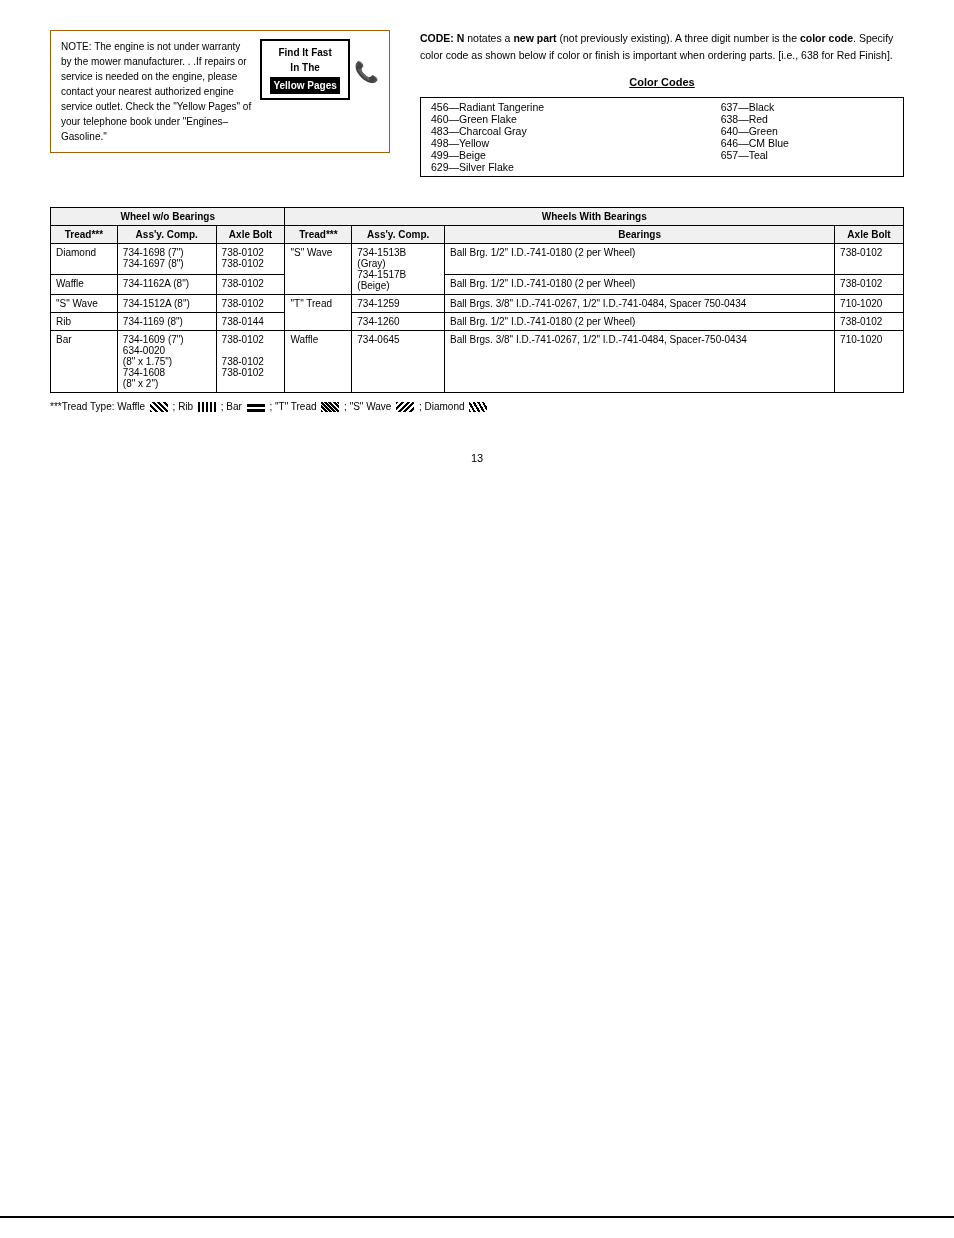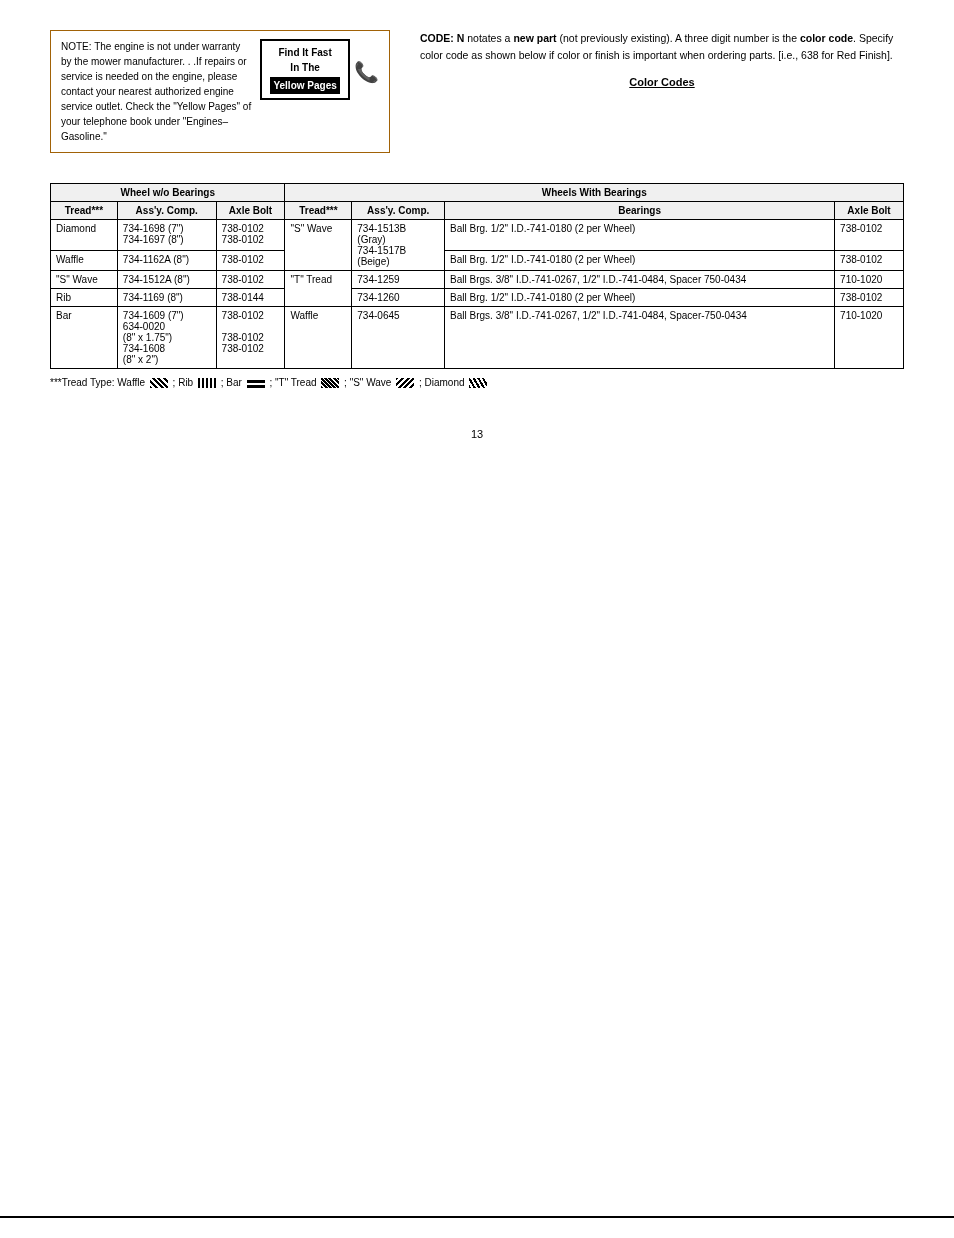--- a/index.html
+++ b/index.html
@@ -237,20 +237,41 @@
     </div>
   </div>
 
   <div class="right-col">
     <div class="code-text">
       <strong>CODE: N</strong> notates a <strong>new part</strong> (not previously existing). A three digit number is the <strong>color code</strong>. Specify color code as shown below if color or finish is important when ordering parts. [i.e., 638 for Red Finish].
     </div>
 
     <div class="color-codes-section">
       <div class="color-codes-title">Color Codes</div>
+      <table class="color-codes-table">
+        <tbody>
+            <tr>
+          <td>
+            456—Radiant Tangerine<br>
+            460—Green Flake<br>
+            483—Charcoal Gray<br>
+            498—Yellow<br>
+            499—Beige<br>
+            629—Silver Flake
+          </td>
+          <td>
+            637—Black<br>
+            638—Red<br>
+            640—Green<br>
+            646—CM Blue<br>
+            657—Teal
+          </td>
+        </tr>
+      </tbody>
+        </table>
     </div>
   </div>
 </div>
 
 <div class="wheel-chart-section">
 
   <table class="wheel-table">
     <thead>
       <tr>
         <th colspan="3" class="section-header">Wheel w/o Bearings</th>

